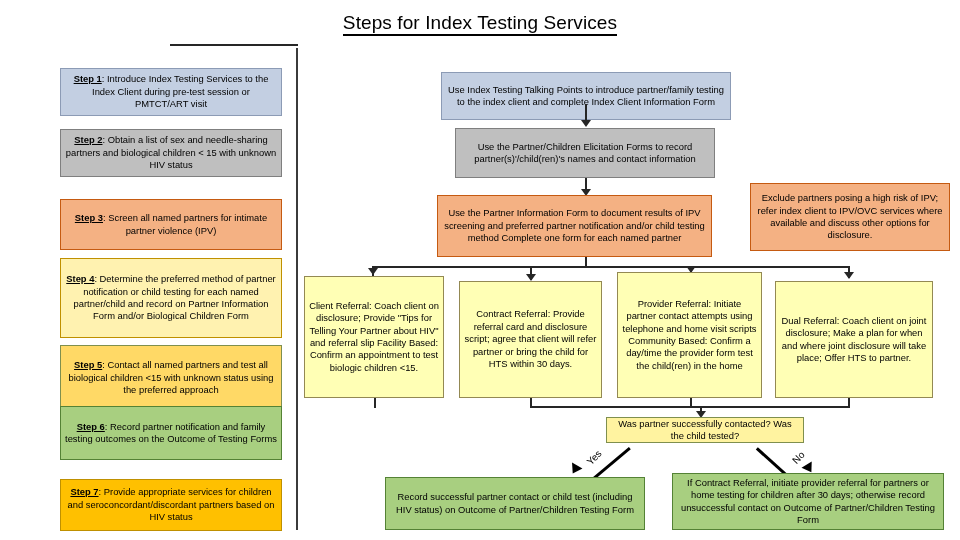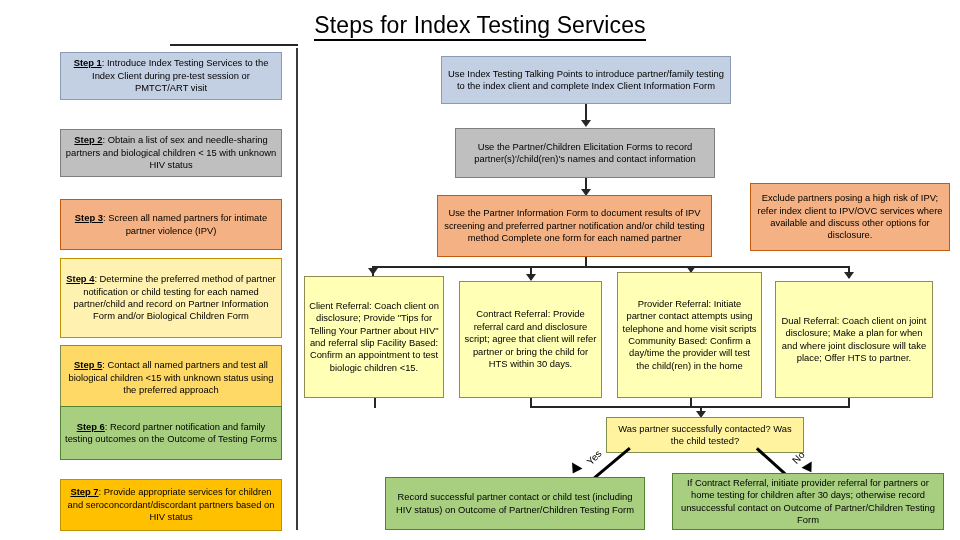--- a/index.html
+++ b/index.html
@@ -14,21 +14,21 @@
     background: #ffffff;
     font-family: "Liberation Sans", sans-serif;
     overflow: hidden;
   }
   .title {
     position: absolute;
     left: 0;
     top: 12px;
     width: 960px;
     text-align: center;
-    font-size: 23px;
+    font-size: 19px;
     color: #000000;
     letter-spacing: 0.1px;
   }
   .title span {
     border-bottom: 2px solid #000;
     padding-bottom: 1px;
   }
   .box {
     position: absolute;
     box-sizing: border-box;
@@ -39,21 +39,21 @@
     color: #000;
     font-size: 9.4px;
     line-height: 12.4px;
     padding: 2px 4px;
   }
   .box .txt { width: 100%; }
   b { font-weight: bold; }
   u { text-decoration: underline; }
 
   
-  .c-blue   { background: #c3cfe2; border: 1.5px solid #8c9bb5; }
+  .c-blue   { background: #c3cfe2; border: 1.5px solid #8c9bb5; margin-top: 16px; }
   .c-gray   { background: #bfbfbf; border: 1.5px solid #7f7f7f; }
   .c-orange { background: #f4b183; border: 1.5px solid #c55a11; }
   .c-yellow { background: #ffffb5; border: 1.5px solid #938953; }
   .c-lyellow{ background: #fff2b0; border: 1.5px solid #bf9000; }
   .c-gold   { background: #ffc000; border: 1.5px solid #bf9000; }
   .c-green  { background: #a8cf80; border: 1.5px solid #548235; }
   .c-amber  { background: #ffd966; border: 1.5px solid #7f8f4e; }
   .c-fyellow{ background: #fff3a0; border: 1.5px solid #7f7f50; }
 
   
@@ -167,36 +167,36 @@
 
   <div class="box c-yellow" style="left:304px; top:276px; width:140px; height:122px;">
     <div class="txt"><span>Client Referral: Coach client on disclosure; Provide "Tips for Telling Your Partner about HIV" and referral slip Facility Based: Confirm an appointment to test biologic children &lt;15.</span></div>
   </div>
 
   <div class="box c-yellow" style="left:459px; top:281px; width:143px; height:117px;">
     <div class="txt"><span>Contract Referral: Provide referral card and disclosure script; agree that client will refer partner or bring the child for HTS within 30 days.</span></div>
   </div>
 
   <div class="box c-yellow" style="left:617px; top:272px; width:145px; height:126px;">
-    <div class="txt"><span>Provider Referral: Initiate partner contact attempts using telephone and home visit scripts Community Based: Confirm a day/time the provider will test the child(ren) in the home</span></div>
+    <div class="txt"><span>Provider Referral: Initiate partner contact attempts using telephone and home visit scripts Community Based: Confirm a day/time the provider form test the child(ren) in the home</span></div>
   </div>
 
   <div class="box c-yellow" style="left:775px; top:281px; width:158px; height:117px;">
     <div class="txt"><span>Dual Referral: Coach client on joint disclosure; Make a plan for when and where joint disclosure will take place; Offer HTS to partner.</span></div>
   </div>
 
   <div class="ln vline" style="left:374px; top:398px; height:10px;"></div>
   <div class="ln vline" style="left:530px; top:398px; height:10px;"></div>
   <div class="ln vline" style="left:690px; top:398px; height:10px;"></div>
   <div class="ln vline" style="left:848px; top:398px; height:10px;"></div>
   <div class="ln hline" style="left:530px; top:406px; width:320px;"></div>
   <div class="ln vline" style="left:700px; top:406px; height:8px;"></div>
   <div class="arrow-down" style="left:696px; top:411px;"></div>
 
-  <div class="box c-fyellow" style="left:606px; top:417px; width:198px; height:36px; border-color:#7f8f4e;">
+  <div class="box c-fyellow" style="left:606px; top:417px; width:198px; height:26px; border-color:#7f8f4e;">
     <div class="txt"><span>Was partner successfully contacted? Was the child tested?</span></div>
   </div>
 
   <div class="diag" style="left:630px; top:447px; width:70px; transform: rotate(140deg);"></div>
   <div class="diag-head" style="left:569px; top:465px; transform: rotate(30deg);"></div>
   <div class="edge-label" style="left:586px; top:452px; transform: rotate(-46deg);">Yes</div>
 
   <div class="diag" style="left:757px; top:447px; width:66px; transform: rotate(42deg);"></div>
   <div class="diag-head" style="left:803px; top:464px; transform: rotate(-32deg);"></div>
   <div class="edge-label" style="left:792px; top:452px; transform: rotate(-46deg);">No</div>

